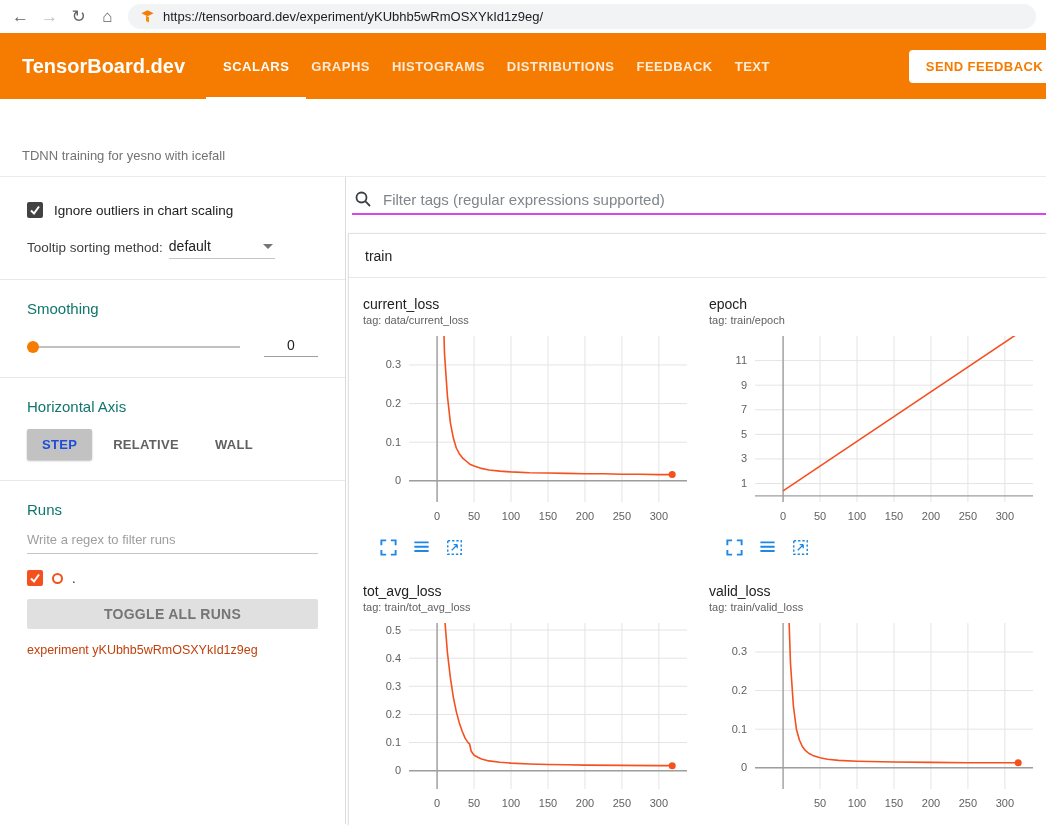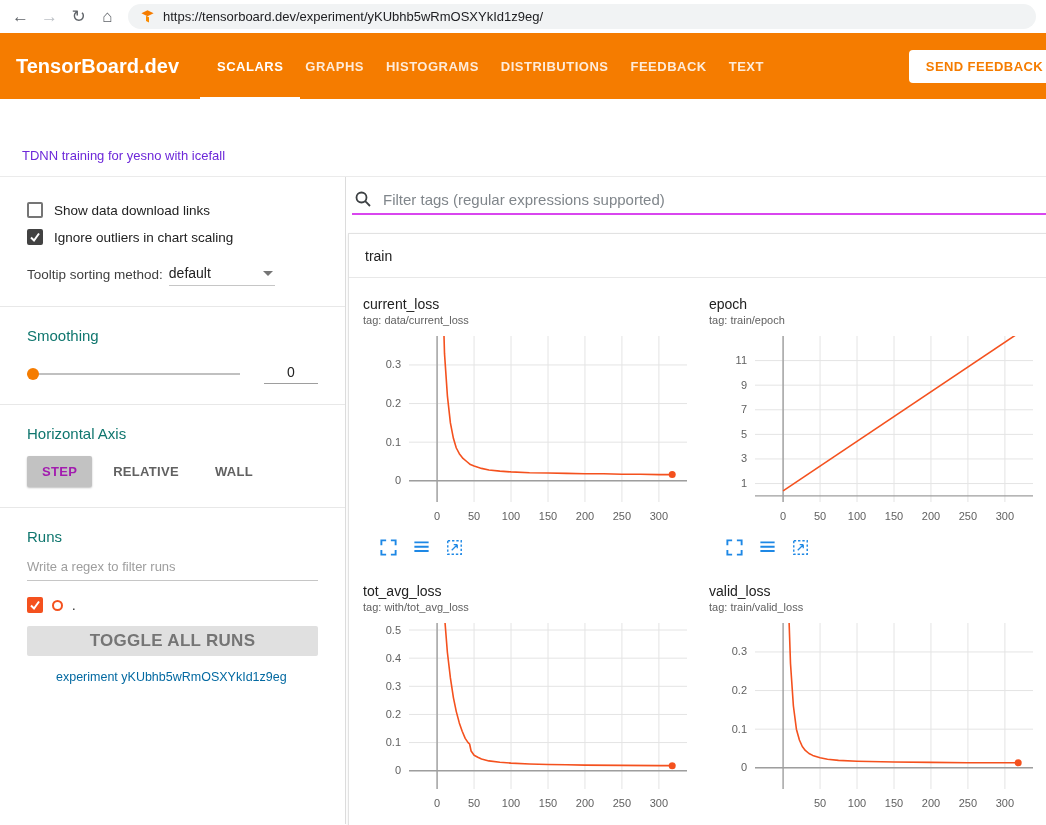--- a/index.html
+++ b/index.html
@@ -10,31 +10,31 @@
   }
 
   
   .browser-bar { height:33px; display:flex; align-items:center; padding:0 10px 0 6px; background:#fff; }
   .nav-ico { width:29px; text-align:center; font-size:17px; color:#5f6368; cursor:pointer; line-height:33px; }
   .nav-ico.disabled { color:#bdc1c6; }
   .addr { flex:1; height:25px; background:#f1f3f4; border-radius:13px; display:flex; align-items:center; padding:0 12px; margin-left:6px; cursor:text; }
   .url { font-size:13px; color:#202124; margin-left:8px; white-space:nowrap; }
 
   
-  .app-header { height:66px; background:#f57c00; display:flex; align-items:center; padding-left:16px; position:relative; }
+  .app-header { height:66px; background:#f57c00; display:flex; align-items:center; padding-left:22px; position:relative; }
   .logo { font-size:20px; font-weight:bold; color:#fff; margin-right:27px; white-space:nowrap; }
   .tabs { display:flex; height:100%; }
   .tab { display:flex; align-items:center; margin:0 11px; font-size:13px; font-weight:bold; letter-spacing:.5px; color:rgba(255,255,255,.85); position:relative; cursor:pointer; white-space:nowrap; }
   .tab.active { color:#fff; }
   .tab.active::after { content:""; position:absolute; left:-17px; right:-17px; bottom:0; height:2px; background:#fff; }
   .feedback-btn { position:absolute; right:-14px; top:17px; height:33px; background:#fff; color:#f57c00; font-size:13px; font-weight:bold; letter-spacing:.4px; border:none; border-radius:4px; padding:0 17px; font-family:inherit; cursor:pointer; white-space:nowrap; }
 
   
   .toolbar { height:78px; display:flex; align-items:flex-end; padding:0 0 13px 22px; border-bottom:1px solid #ebebeb; background:#fff; }
-  .exp-title { font-size:13px; color:#6d28d9; }
+  .exp-title { font-size:13px; color:#737373; }
 
   
   .content { display:flex; height:647px; }
   .sidebar { width:346px; flex:none; border-right:1px solid #dcdcdc; padding:25px 27px 0; background:#fff; }
   .main { flex:1; min-width:0; padding-top:8px; }
 
   
   .check-row { display:flex; align-items:center; margin-bottom:11px; cursor:pointer; }
   .cb { width:16px; height:16px; border:2px solid #757575; border-radius:2px; margin-right:11px; flex:none; display:flex; align-items:center; justify-content:center; }
   .cb .tick { display:none; }
@@ -51,31 +51,31 @@
   .divider { height:1px; background:#e8e8e8; margin:20px -27px; }
   .section-label { font-size:15px; color:#0f766e; }
 
   .slider-row { display:flex; align-items:center; margin-top:20px; }
   .slider-track { flex:1; height:2px; background:#c0c0c0; position:relative; margin-right:24px; cursor:pointer; }
   .slider-thumb { position:absolute; left:0; top:-5px; width:12px; height:12px; border-radius:50%; background:#f57c00; cursor:grab; }
   .slider-value { width:54px; text-align:center; font-size:14px; color:#212121; border-bottom:1px solid #9e9e9e; padding-bottom:3px; }
 
   .axis-buttons { display:flex; align-items:center; margin-top:14px; }
   .axis-btn { font-size:13px; letter-spacing:.3px; color:#616161; padding:8px 15px; border-radius:2px; margin-right:6px; cursor:pointer; font-weight:bold; }
-  .axis-btn.selected { background:#c2c2c2; color:#a21caf; box-shadow:0 1px 2px rgba(0,0,0,.25); }
+  .axis-btn.selected { background:#c2c2c2; color:#1d4ed8; box-shadow:0 1px 2px rgba(0,0,0,.25); }
 
   .runs-filter { margin-top:14px; width:100%; border:none; border-bottom:1px solid #c6c6c6; padding:0 0 6px; font-size:13px; color:#212121; outline:none; font-family:inherit; background:transparent; }
   .runs-filter::placeholder { color:#9e9e9e; }
 
   .run-row { display:flex; align-items:center; margin-top:16px; }
   .swatch { width:11px; height:11px; border:2px solid #f4511e; border-radius:50%; margin:0 9px 0 1px; flex:none; }
   .run-name { font-size:13px; color:#212121; }
 
-  .toggle-btn { margin-top:13px; width:100%; height:30px; background:#e0e0e0; border:none; border-radius:2px; font-size:17px; letter-spacing:.3px; color:#757575; font-family:inherit; font-weight:bold; cursor:pointer; }
-  .exp-note { margin-top:14px; font-size:12.5px; color:#0369a1;margin-left:29px; }
+  .toggle-btn { margin-top:13px; width:100%; height:30px; background:#e0e0e0; border:none; border-radius:2px; font-size:14px; letter-spacing:.3px; color:#757575; font-family:inherit; font-weight:bold; cursor:pointer; }
+  .exp-note { margin-top:14px; font-size:12.5px; color:#c2410c; }
 
   
   .filter-bar { display:flex; align-items:center; margin-left:6px; border-bottom:2px solid #d946ef; height:30px; }
   .filter-input { border:none; outline:none; flex:1; font-size:15px; color:#212121; margin-left:9px; font-family:inherit; background:transparent; }
   .filter-input::placeholder { color:#80868b; }
 
   .card { margin:18px 0 0 2px; width:1058px; background:#fff; border:1px solid #e2e2e2; box-shadow:0 1px 3px rgba(0,0,0,.07); }
   .card-header { height:44px; display:flex; align-items:center; padding-left:16px; border-bottom:1px solid #e8e8e8; font-size:14px; color:#212121; cursor:pointer; }
   .charts-grid { display:grid; grid-template-columns:332px 332px; column-gap:14px; row-gap:26px; padding:18px 14px 20px; }
   .chart-title { font-size:14px; color:#212121; }
@@ -116,26 +116,20 @@
 </div>
 
 <div class="toolbar">
   <span class="exp-title">TDNN training for yesno with icefall</span>
 </div>
 
 <div class="content">
 
   <div class="sidebar">
 
-    <div class="check-row">
-      <span class="cb dark">
-        
-      </span>
-      <span class="check-label">Show data download links</span>
-    </div>
 
     <div class="check-row">
       <span class="cb dark is-checked">
         <svg class="tick" width="12" height="12" viewBox="0 0 12 12">
             <polyline points="2,6.5 5,9.5 10,2.5" fill="none" stroke="#fff" stroke-width="2"></polyline>
           </svg>
       </span>
       <span class="check-label">Ignore outliers in chart scaling</span>
     </div>
 
@@ -296,21 +290,21 @@
                   <path d="M3 5.5h18M3 11h18M3 16.5h18" fill="none" stroke="#1e88e5" stroke-width="2.4"></path>
                 </svg>
               </span>
               <span>
                 <svg width="19" height="19" viewBox="0 0 24 24">
                   <rect x="3.5" y="3.5" width="17" height="17" fill="none" stroke="#1e88e5" stroke-width="1.8" stroke-dasharray="3 2.4"></rect>
                   <path d="M8.5 15.5L15.5 8.5M15.5 8.5h-4.5M15.5 8.5v4.5" fill="none" stroke="#1e88e5" stroke-width="1.6"></path>
                 </svg>
               </span>
             </div></div>
-          <div><div class="chart-title">tot_avg_loss</div><div class="chart-tag">tag: with/tot_avg_loss</div><svg width="332" height="196">
+          <div><div class="chart-title">tot_avg_loss</div><div class="chart-tag">tag: train/tot_avg_loss</div><svg width="332" height="196">
               <defs>
                 <clipPath id="clip2">
                   <rect x="46" y="4" width="278" height="166"></rect>
                 </clipPath>
               </defs>
               <line x1="74.09574468085106" y1="4" x2="74.09574468085106" y2="170" stroke="#e4e4e4" stroke-width="1"></line>
               <text x="74.09574468085106" y="188" text-anchor="middle" font-size="11" fill="#616161" font-family="Liberation Sans, sans-serif">0</text>
               <line x1="111.06382978723404" y1="4" x2="111.06382978723404" y2="170" stroke="#e4e4e4" stroke-width="1"></line>
               <text x="111.06382978723404" y="188" text-anchor="middle" font-size="11" fill="#616161" font-family="Liberation Sans, sans-serif">50</text>
               <line x1="148.03191489361703" y1="4" x2="148.03191489361703" y2="170" stroke="#e4e4e4" stroke-width="1"></line>

